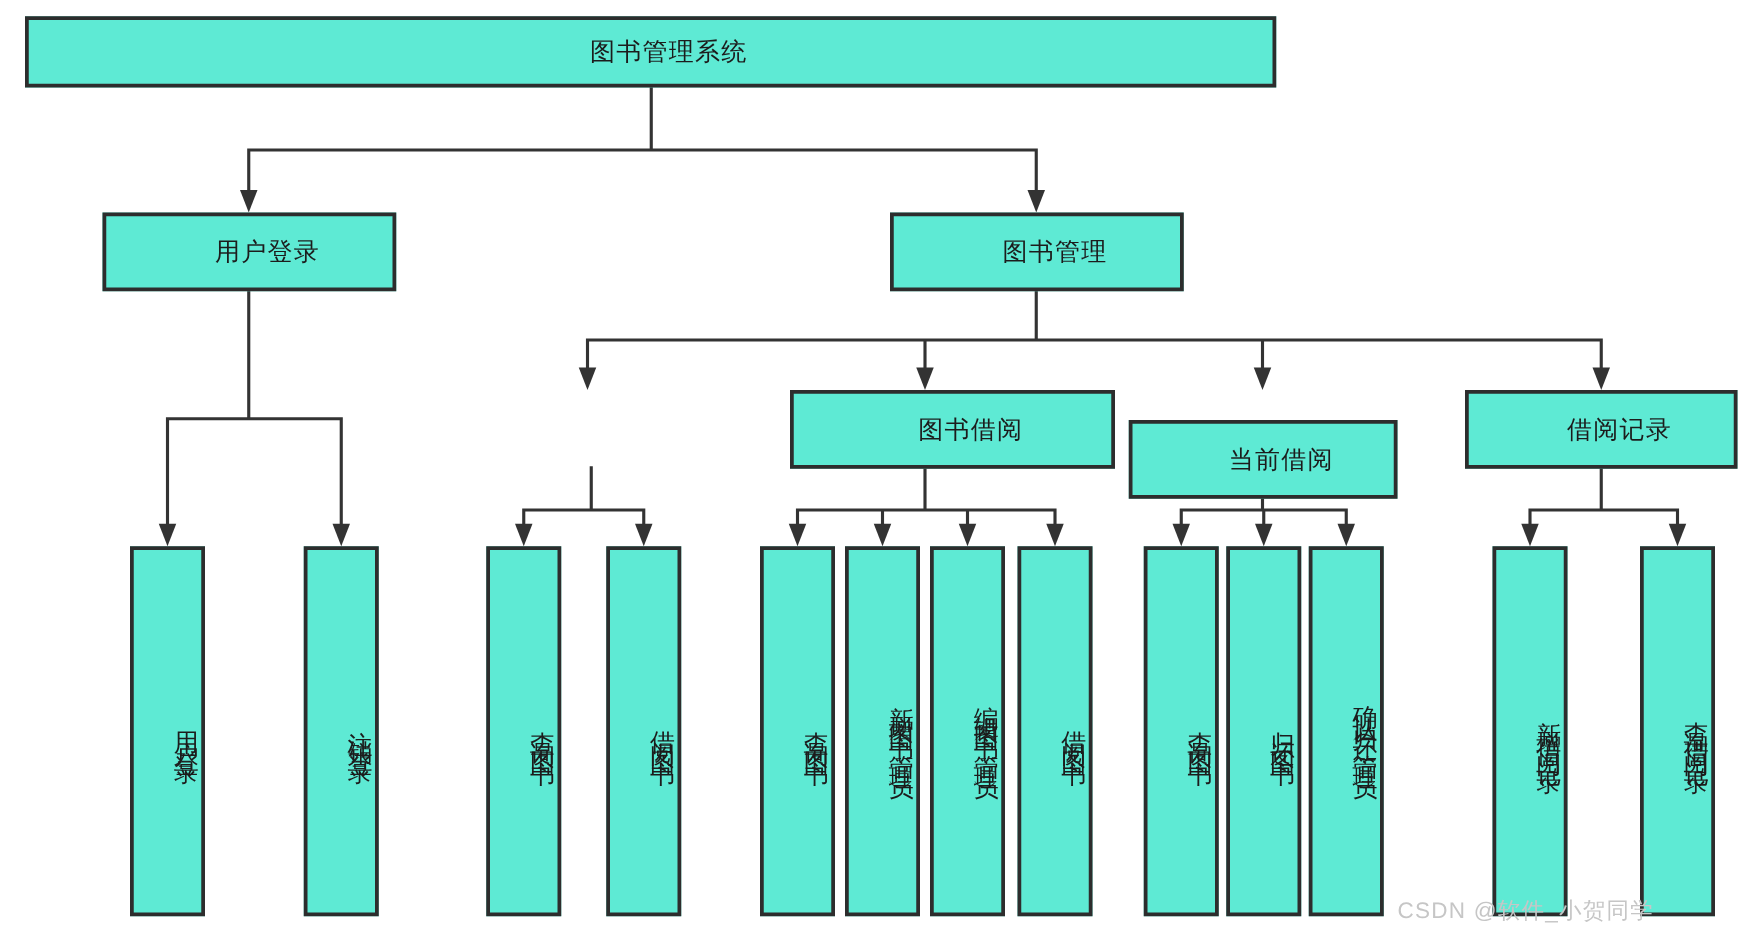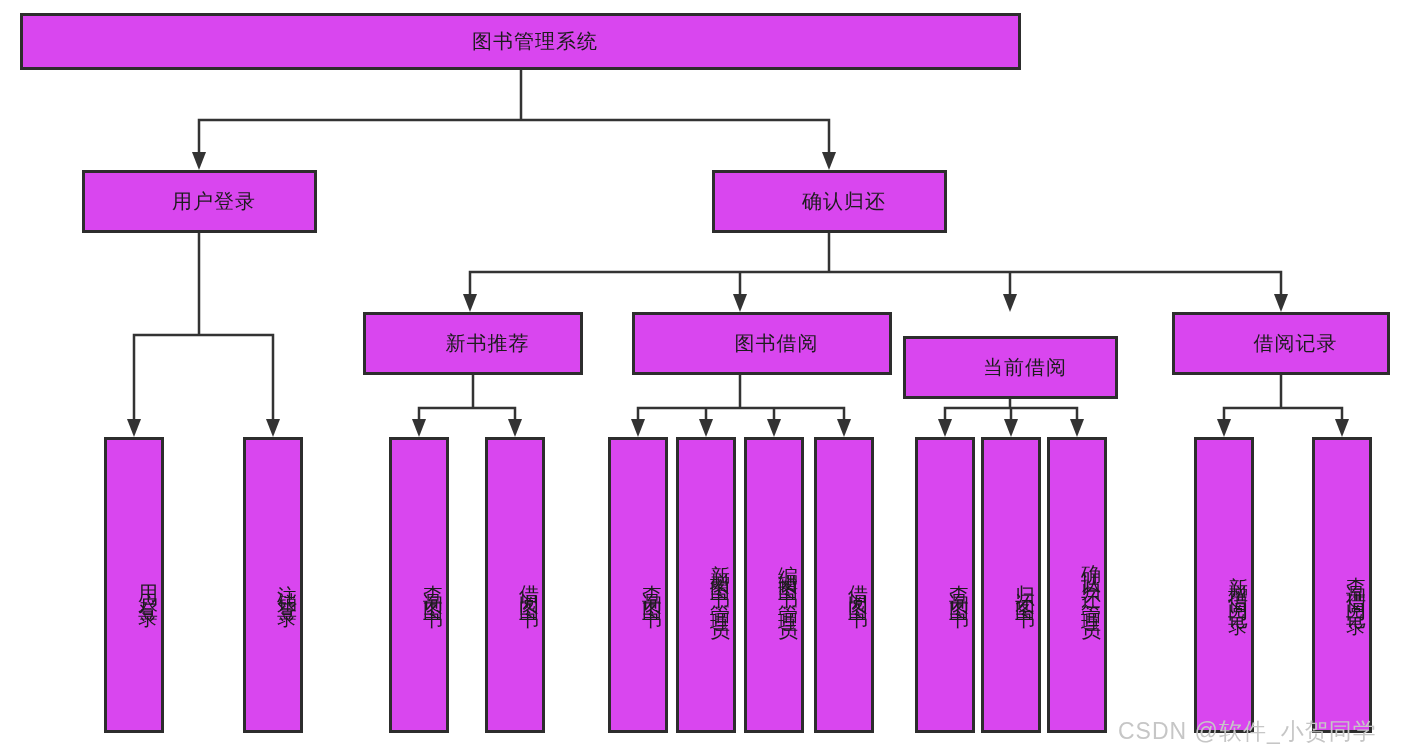--- a/index.html
+++ b/index.html
@@ -7,21 +7,21 @@
     position:relative;
     width:1405px;height:747px;
     background:#ffffff;
     font-family:"Liberation Sans","DejaVu Sans",sans-serif;
     overflow:hidden;
   }
   #connectors{position:absolute;left:0;top:0;width:1405px;height:747px;}
   .node{
     position:absolute;
     box-sizing:border-box;
-    background:#d946ef;
+    background:#5eead4;
     border:3px solid #2d2d2d;
     display:flex;align-items:center;justify-content:center;
     color:#1c1c1c;
     font-size:20px;
     letter-spacing:1px;
     z-index:2;
     padding-left:29px;
   }
   .vnode span{
     writing-mode:vertical-rl;
@@ -40,21 +40,21 @@
   .n-records{left:1172px;width:218px;}
   .n-l4{top:437px;width:60px;height:296px;}
   .x134{left:104px;} .x273{left:243px;}
   .x419{left:389px;} .x515{left:485px;}
   .x638{left:608px;} .x706{left:676px;} .x774{left:744px;} .x844{left:814px;}
   .x945{left:915px;} .x1011{left:981px;} .x1077{left:1047px;}
   .x1224{left:1194px;} .x1342{left:1312px;}
   .watermark{
     position:absolute;
     left:1118px;top:716px;
-    font-size:23px;
+    font-size:18px;
     color:#c6c6c6;
     letter-spacing:1px;
     white-space:nowrap;
     z-index:3;
   }
 </style>
 </head>
 <body>
 
 <div id="canvas">
@@ -100,26 +100,23 @@
   </svg>
 
   <div class="node n-root">
     <span>图书管理系统</span>
   </div>
 
   <div class="node n-userlogin">
     <span>用户登录</span>
   </div>
   <div class="node n-bookmgmt">
-    <span>确认归还</span>
+    <span>图书管理</span>
   </div>
 
-  <div class="node n-l3 n-newbook">
-    <span>新书推荐</span>
-  </div>
   <div class="node n-l3 n-borrowmod">
     <span>图书借阅</span>
   </div>
   <div class="node n-l3 n-current">
     <span>当前借阅</span>
   </div>
   <div class="node n-l3 n-records">
     <span>借阅记录</span>
   </div>
 

